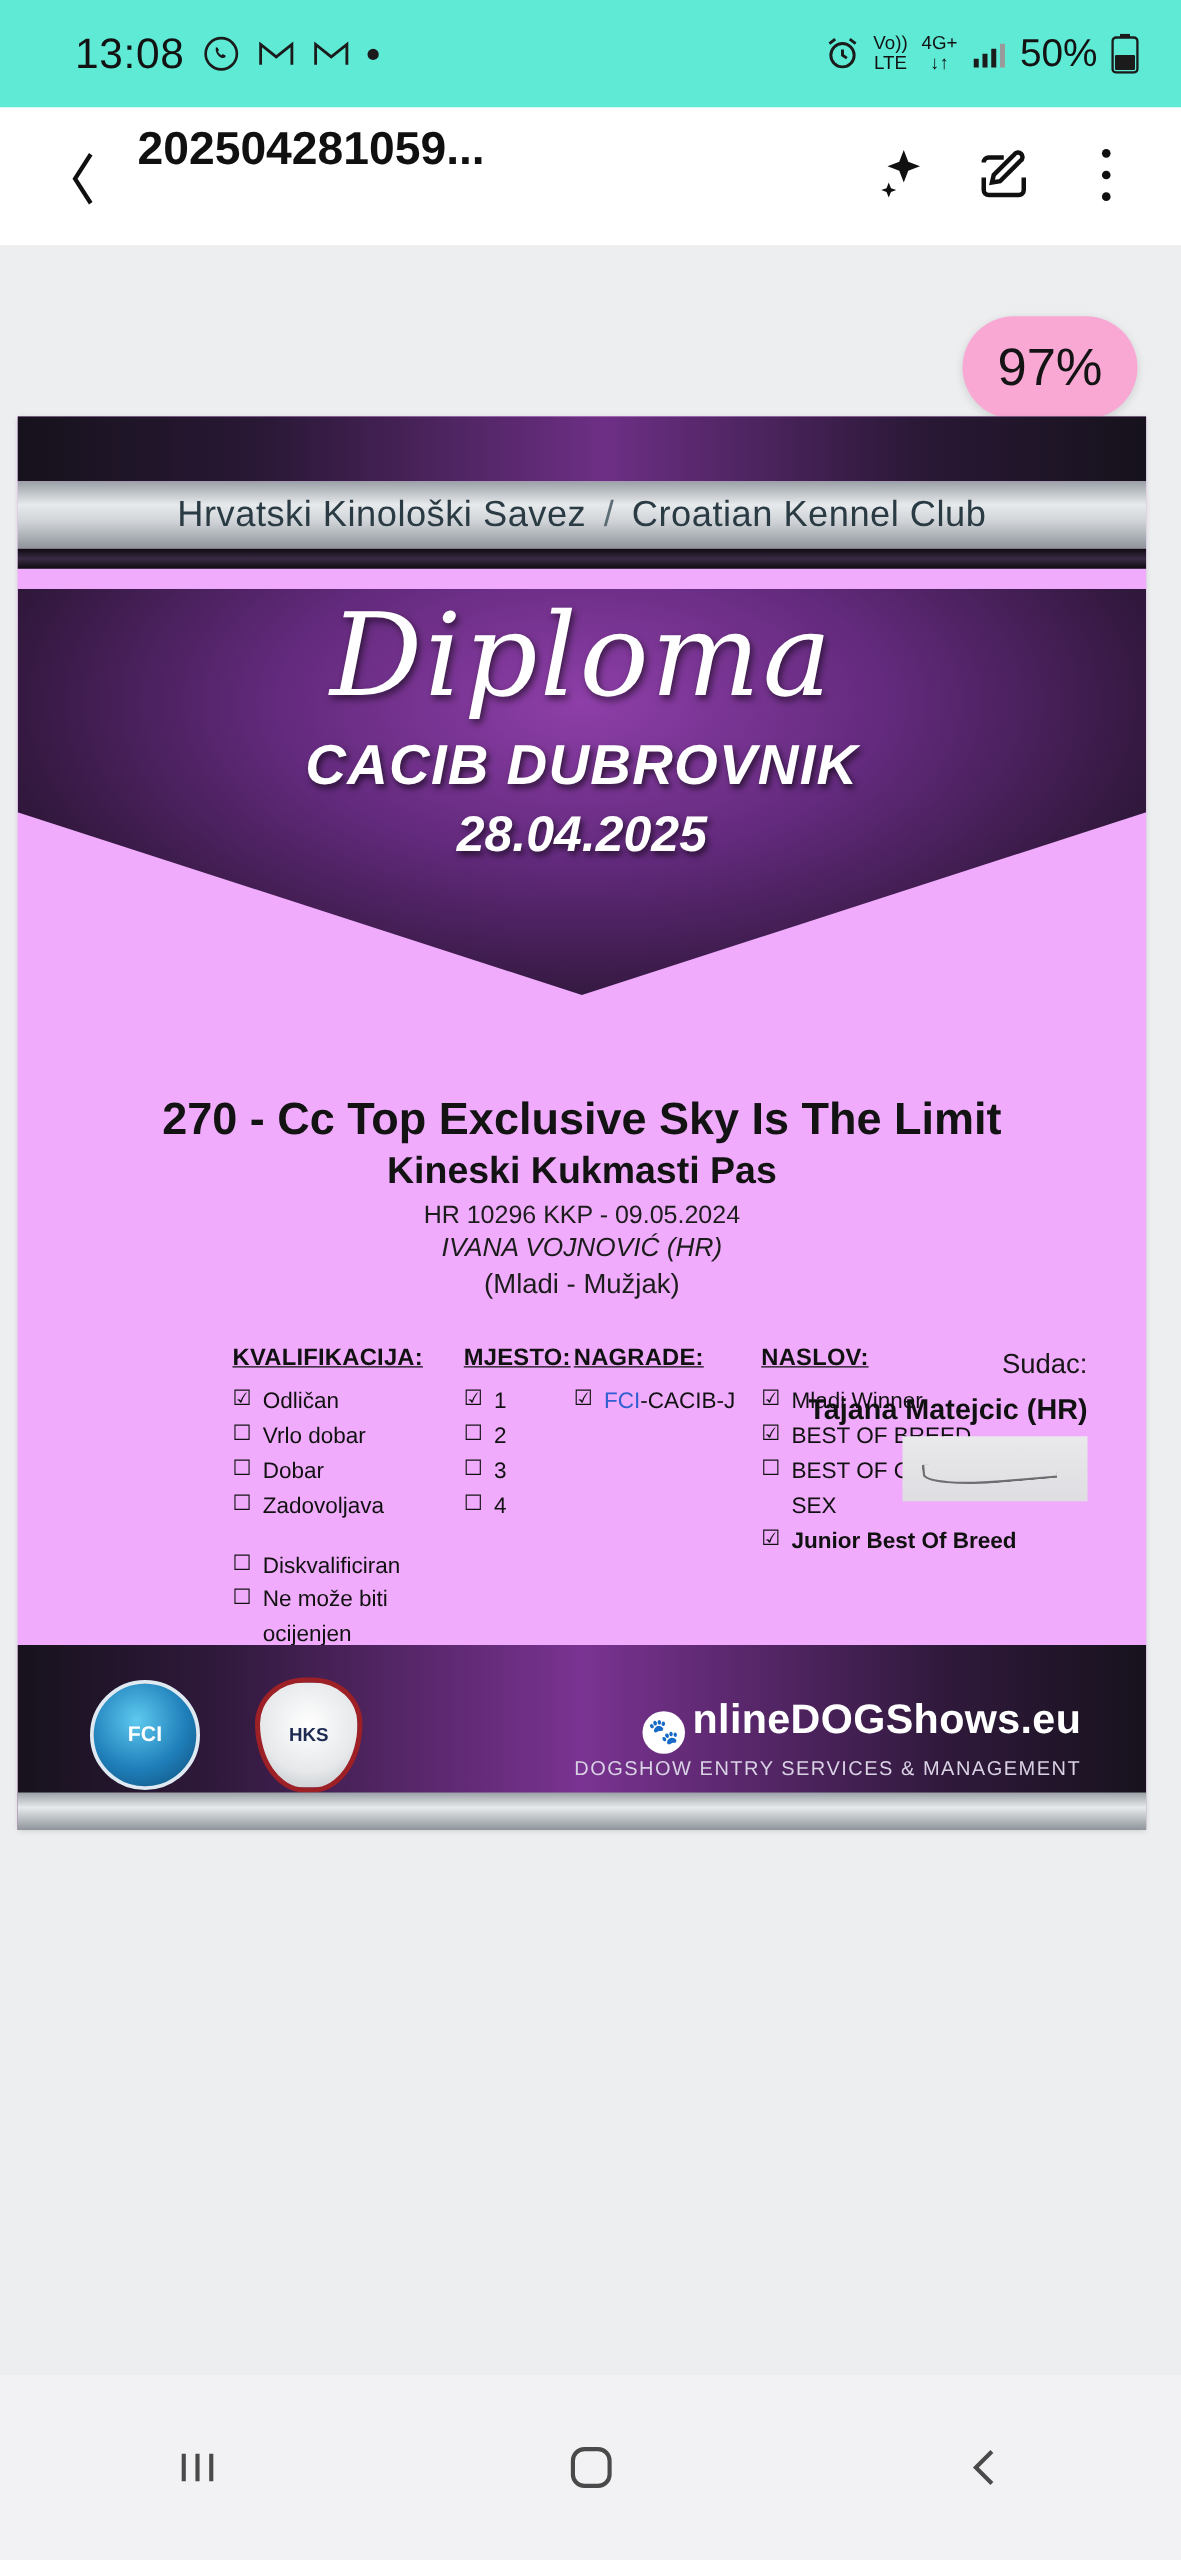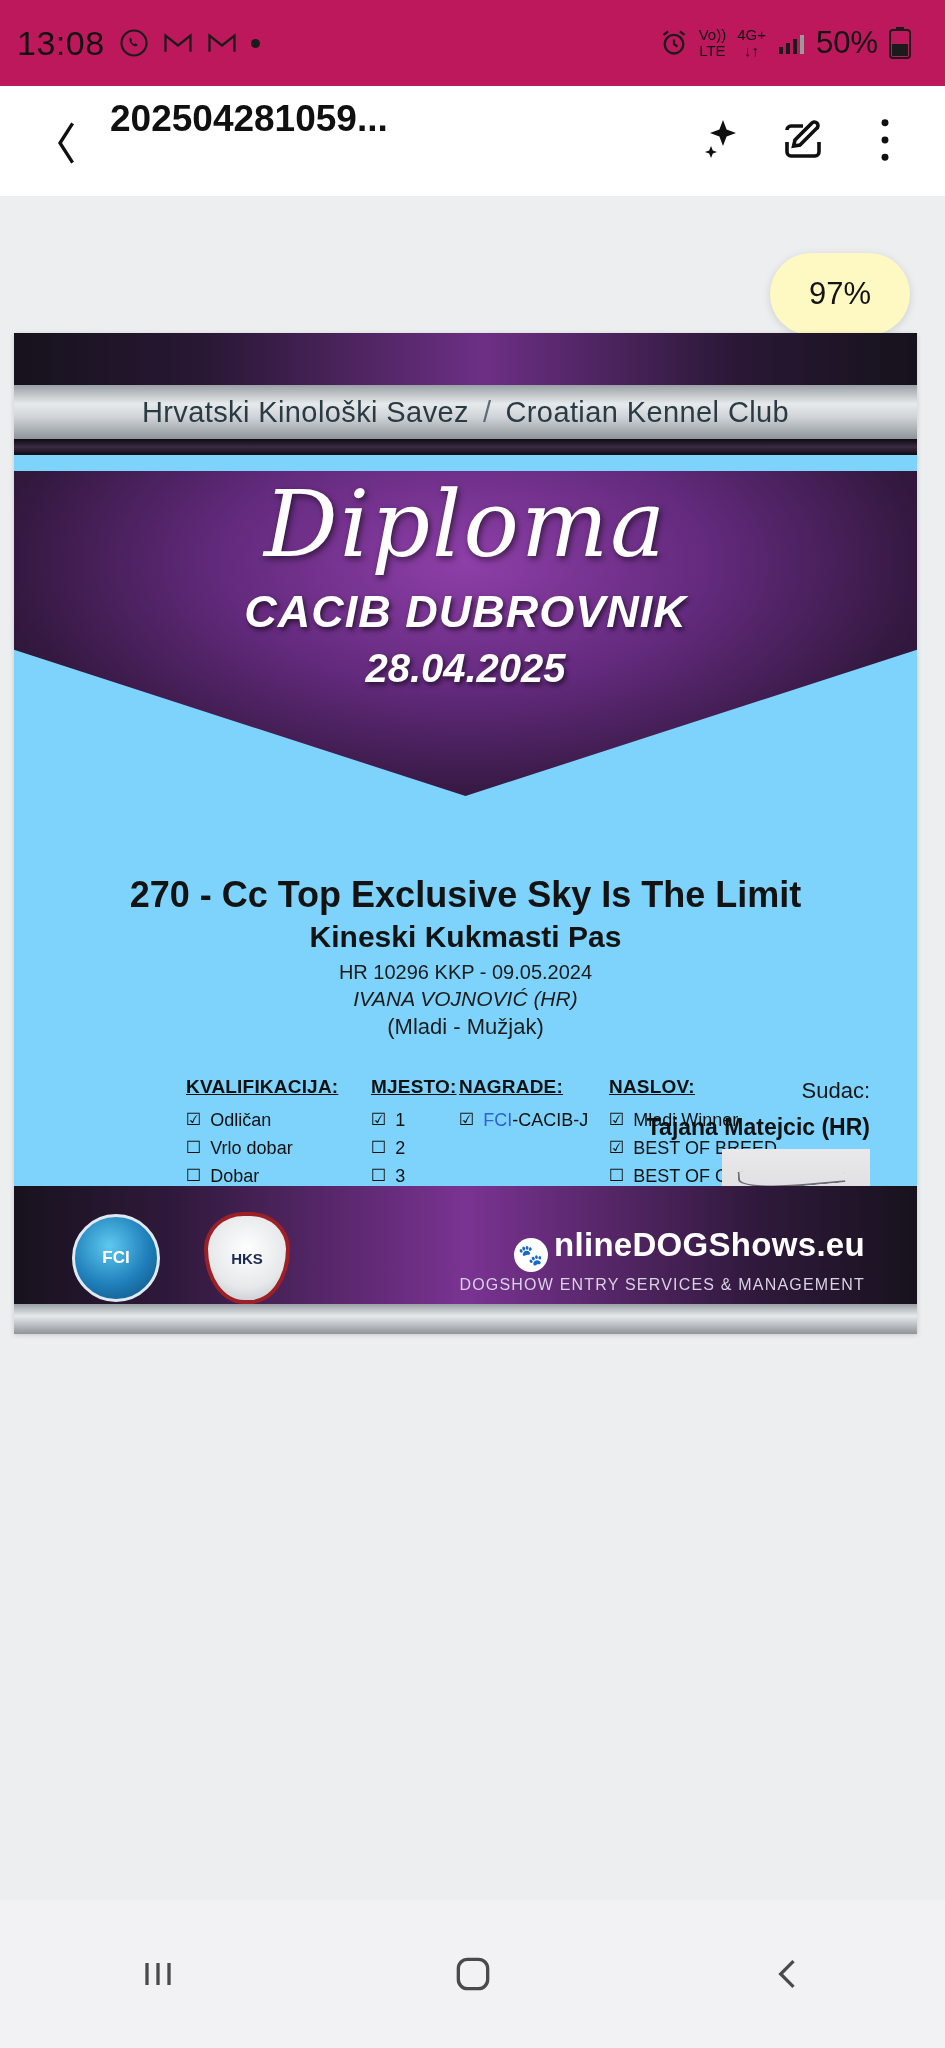--- a/index.html
+++ b/index.html
@@ -7,24 +7,24 @@
     width: 945px; height: 2048px;
     background: #f2f2f4;
     font-family: "Liberation Sans", sans-serif;
     overflow: hidden;
   }
   body { position: relative; }
 
   
   .statusbar {
     height: 86px;
-    background: #be185d;
+    background: #5eead4;
     display: flex;
     justify-content: space-between;
-    padding: 0 34px 0 17px;
+    padding: 0 34px 0 60px;
   }
   .sb-left { display: flex; align-items: center; gap: 14px; }
   .sb-clock { font-size: 34px; color: #121212; letter-spacing: 0.5px; }
   .sb-icon { display: inline-flex; align-items: center; justify-content: center; }
   .sb-right { display: flex; align-items: center; gap: 11px; }
   .sb-battery-text { font-size: 31px; color: #121212; }
   .sb-small { font-size: 15px; color: #121212; line-height: 1.05; text-align: center; }
   .sb-dot { width: 9px; height: 9px; border-radius: 50%; background: #1b1b1b; display:inline-block; }
 
   
@@ -54,33 +54,33 @@
   .content {
     position: absolute;
     top: 196px; left: 0; right: 0; bottom: 148px;
     background: #eceef0;
   }
 
   .zoom-pill {
     position: absolute;
     right: 35px; top: 57px;
     width: 140px; height: 82px;
-    background: #fef9c3;
+    background: #f9a8d4;
     border-radius: 41px;
     display: flex; align-items: center; justify-content: center;
-    font-size: 31px; color: #141414;
+    font-size: 42px; color: #141414;
     box-shadow: 0 2px 8px rgba(0,0,0,0.13);
   }
 
   
   .page {
     position: absolute;
     left: 14px; top: 137px;
-    width: 903px; height: 1001px;
-    background: #7dd3fc;
+    width: 903px; height: 1131px;
+    background: #f0abfc;
     box-shadow: 0 1px 5px rgba(0,0,0,0.16);
     overflow: hidden;
   }
 
   
   .hdr-top {
     height: 52px;
     background: linear-gradient(90deg,#16121c 0%,#2a1836 22%,#6d2f85 52%,#2a1836 80%,#16121c 100%);
   }
   .hdr-silver {

